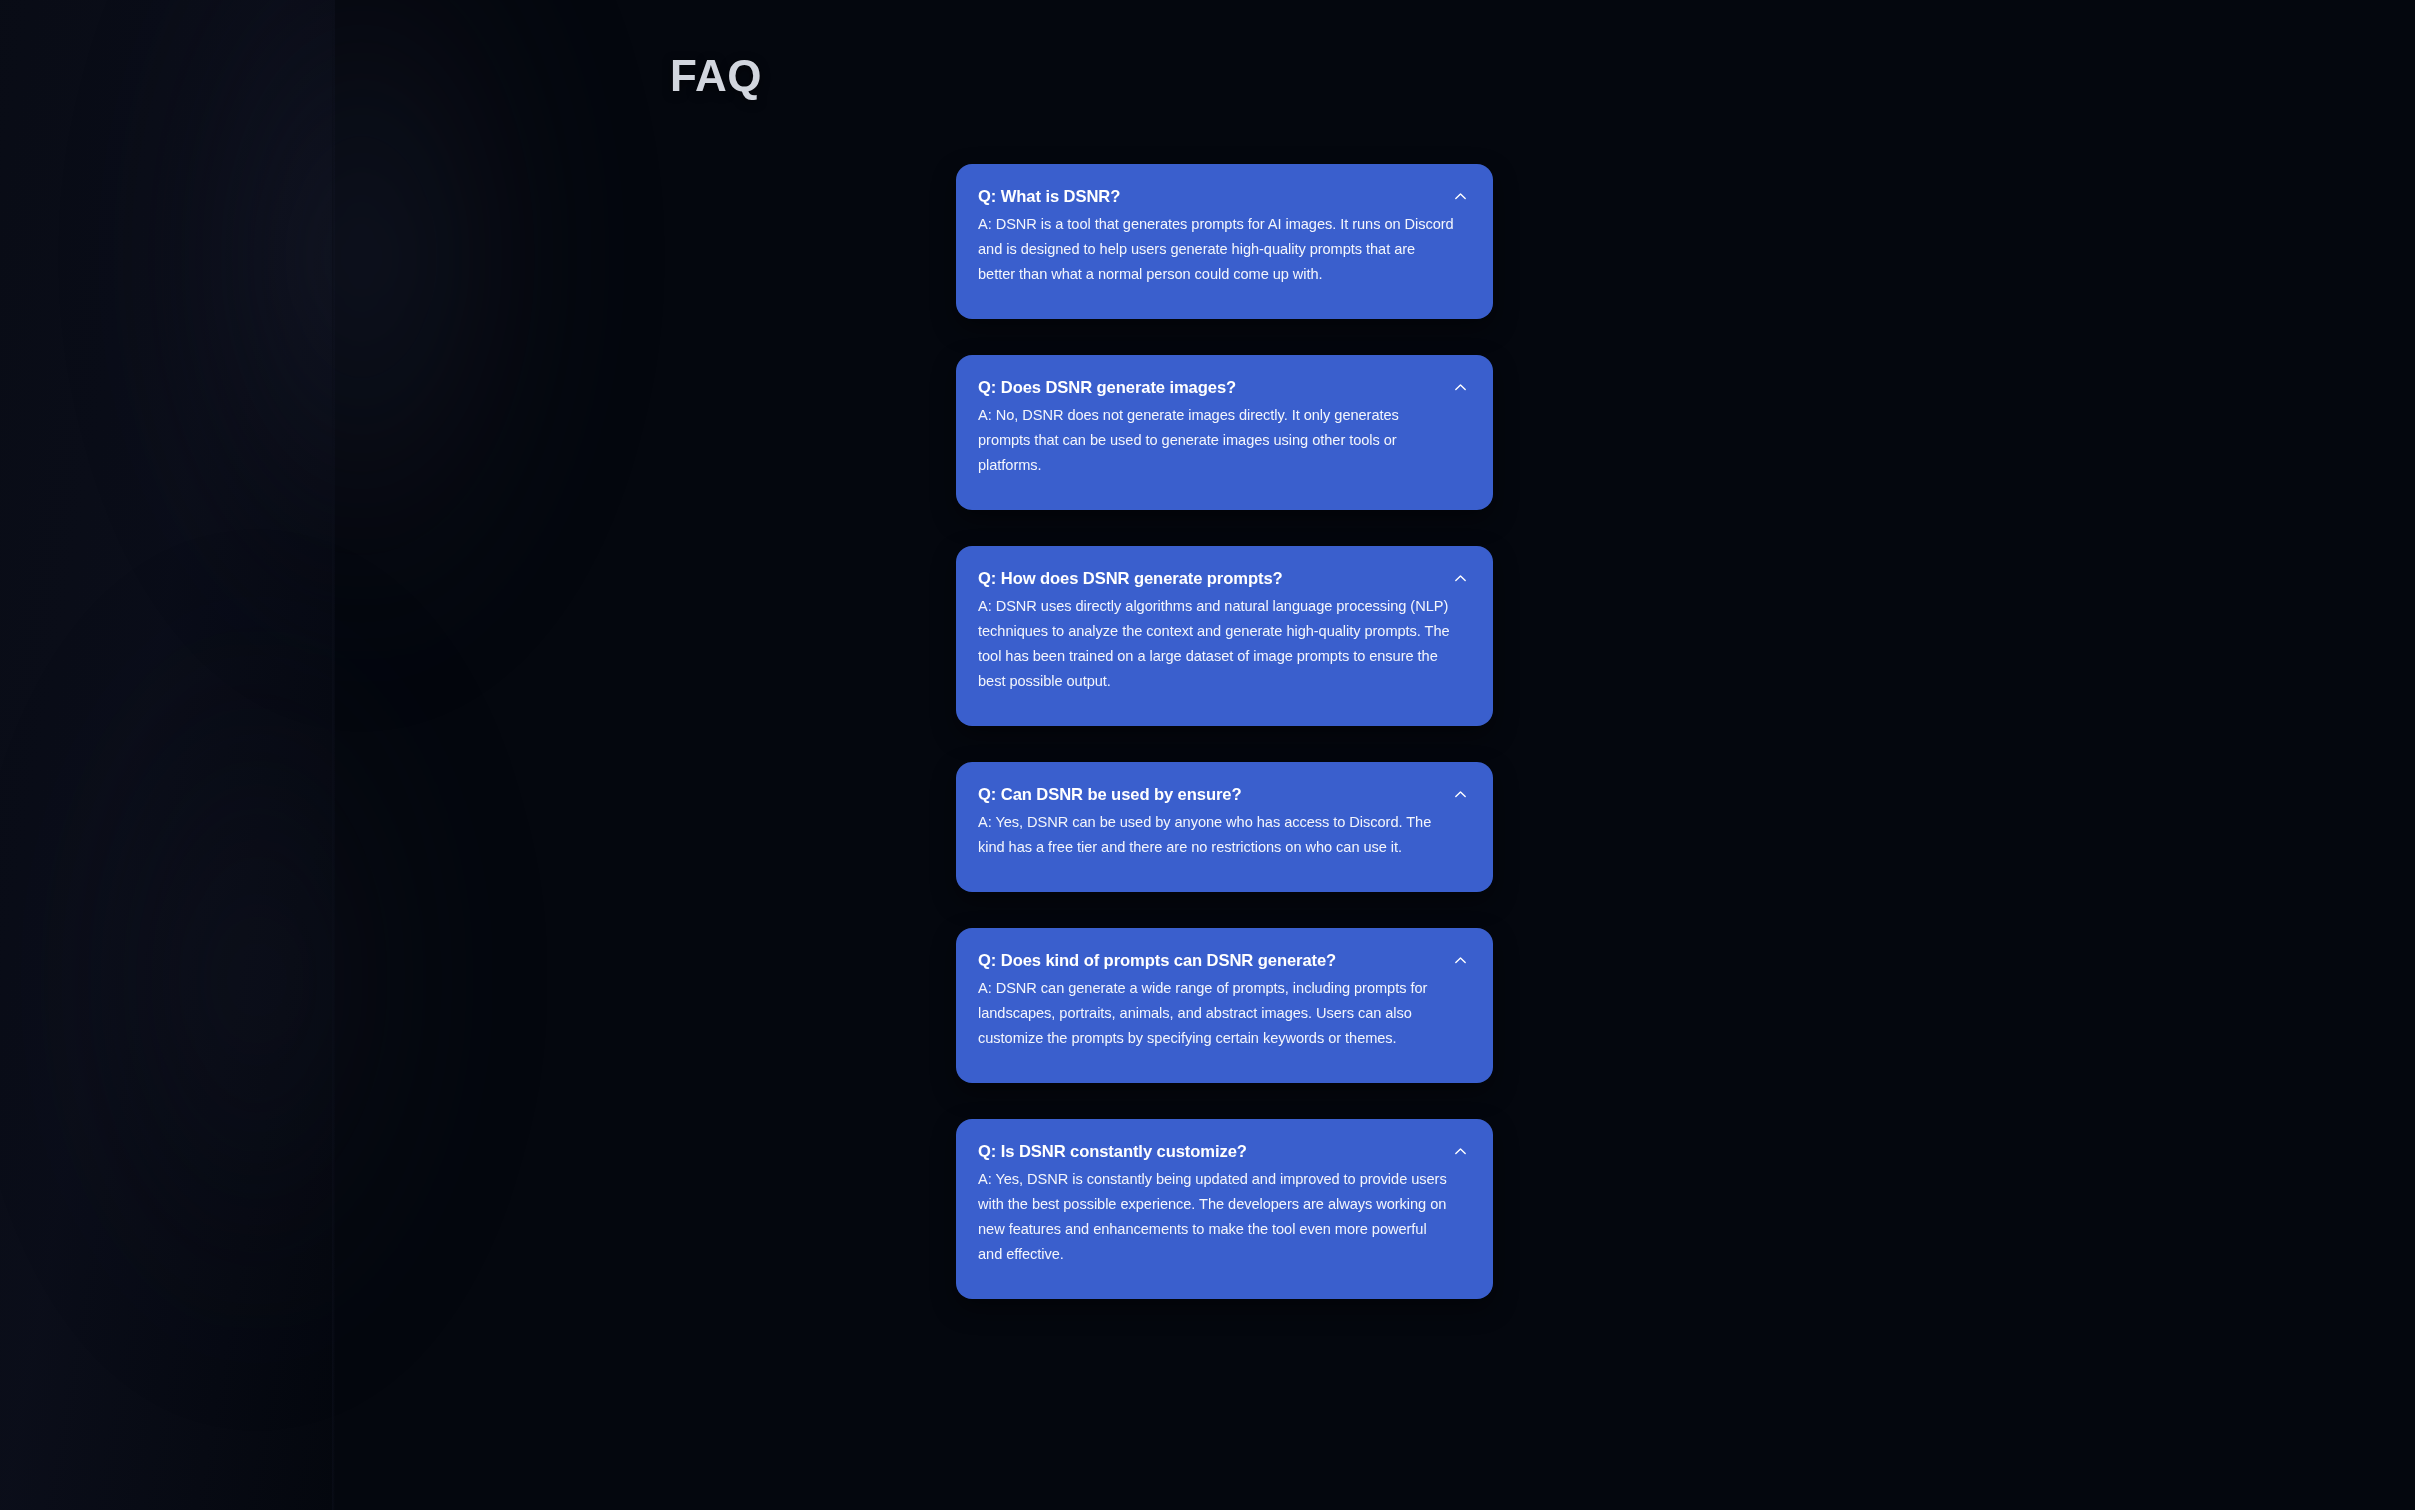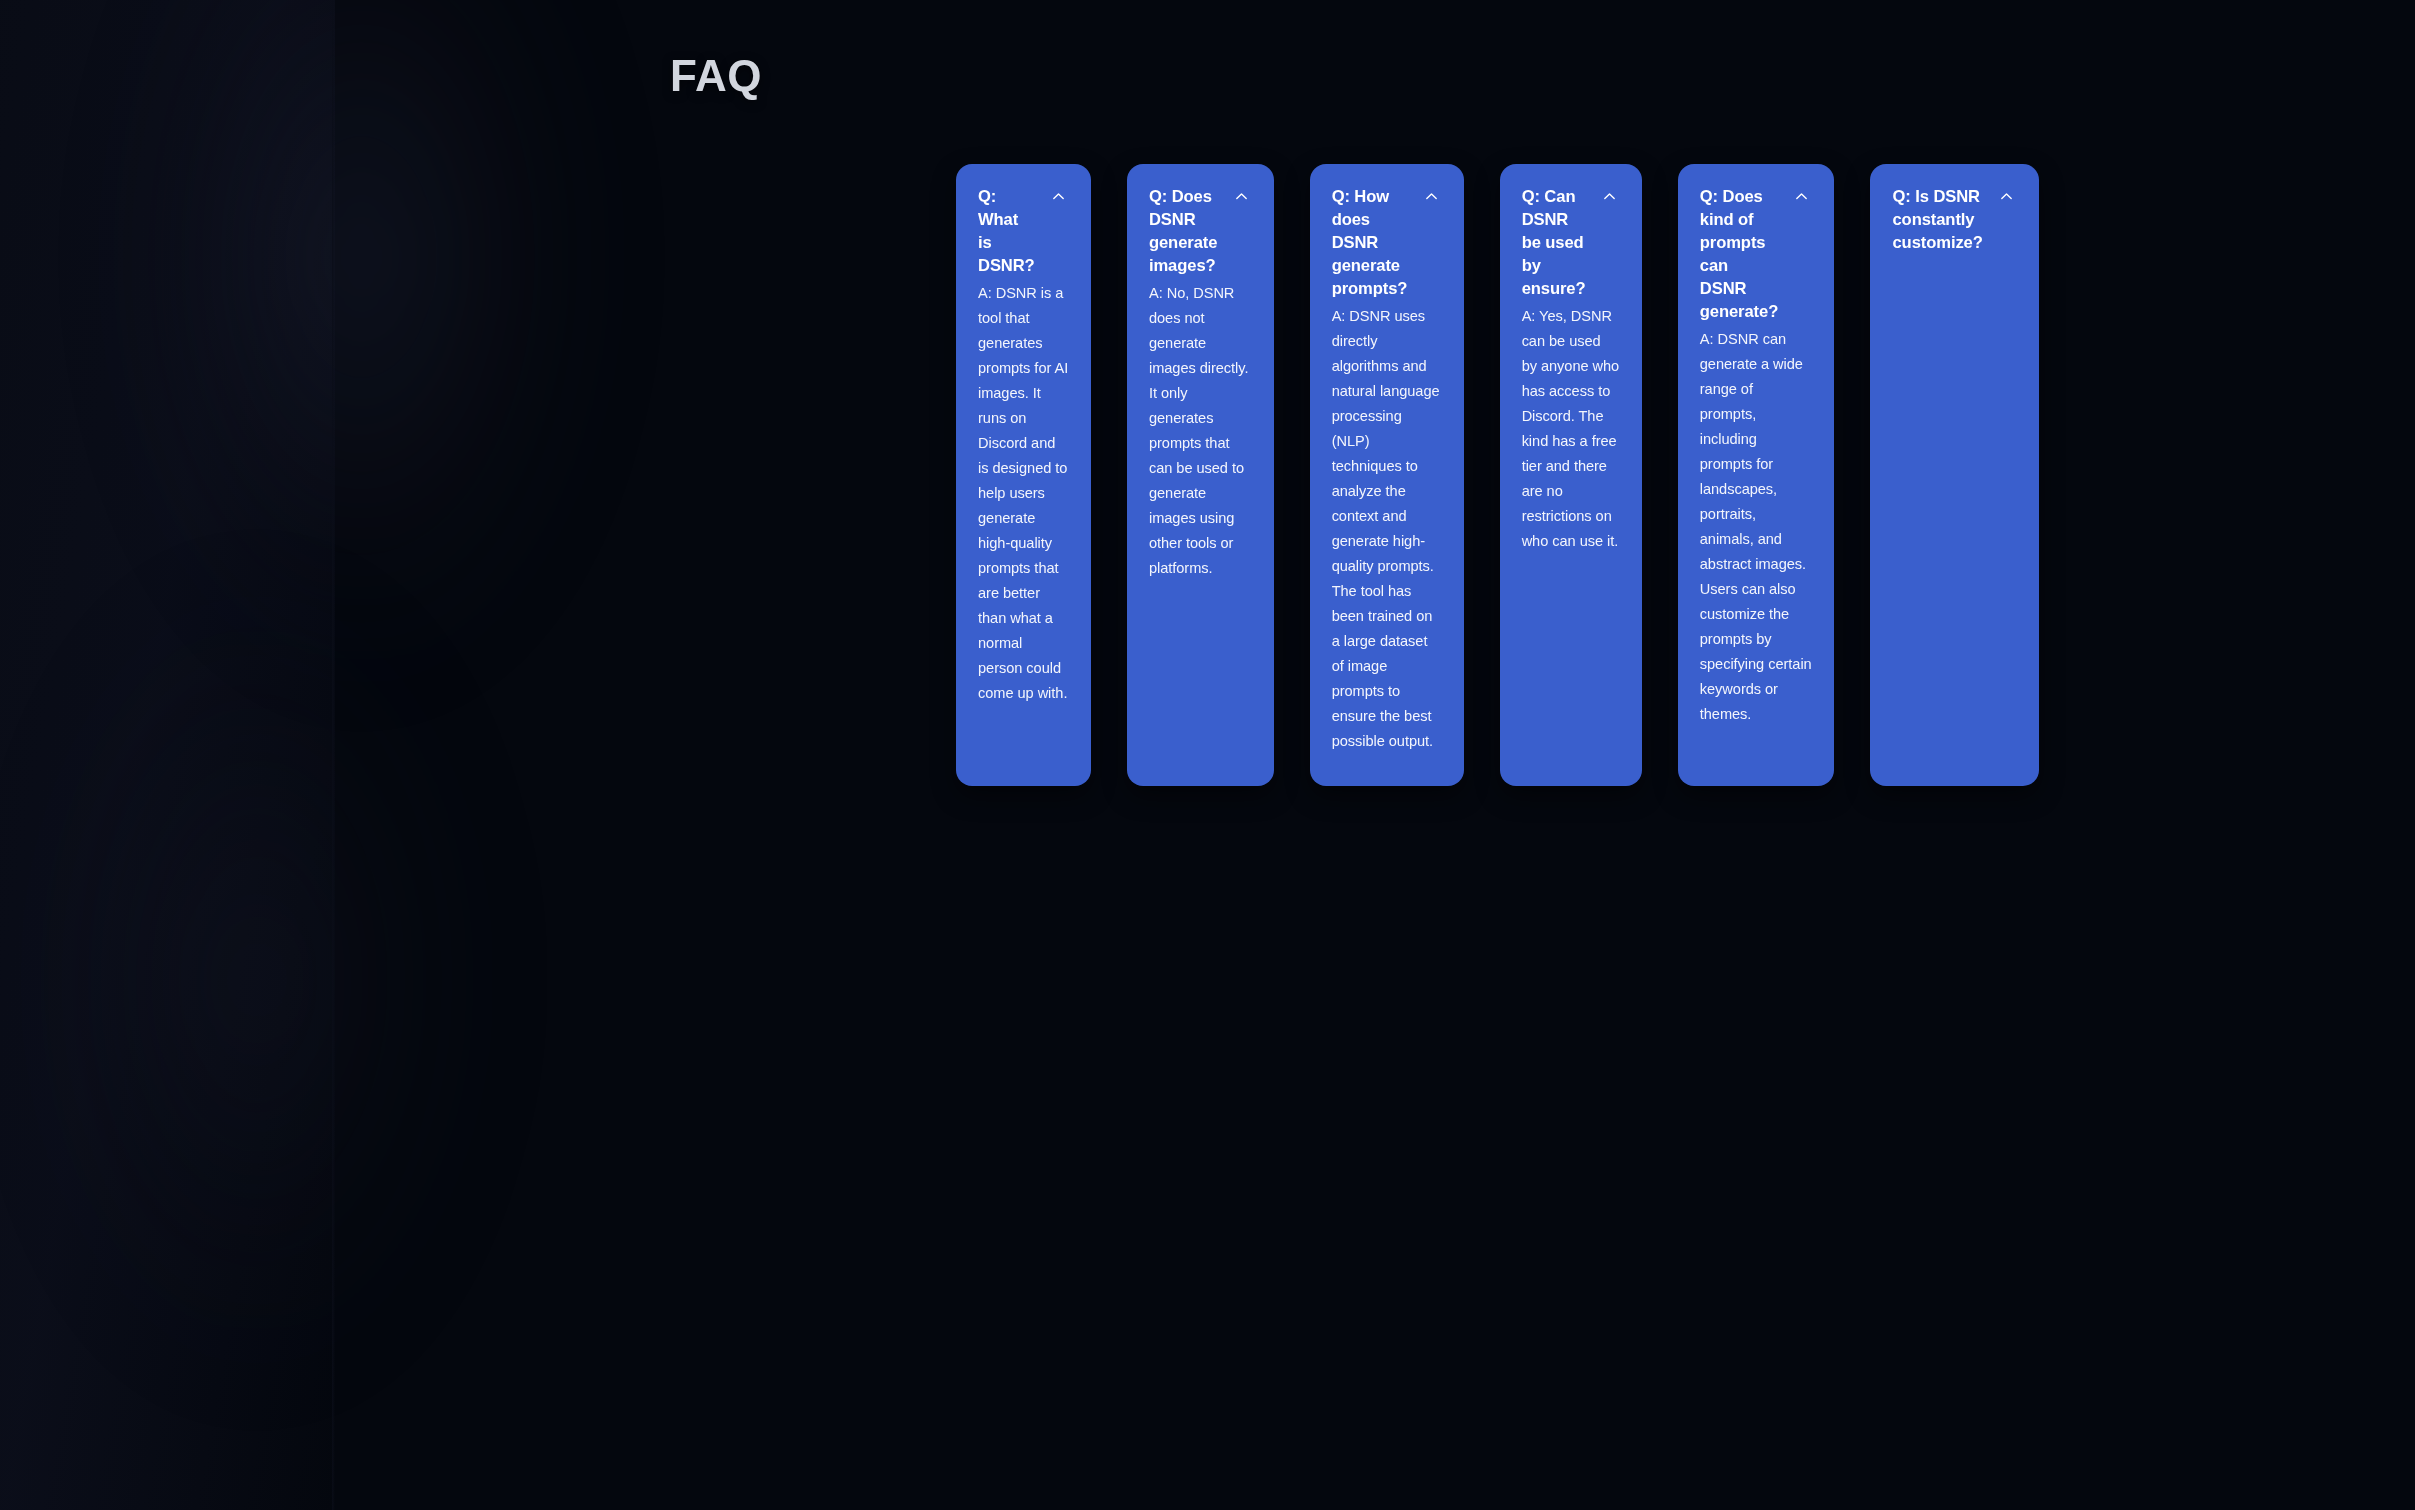--- a/index.html
+++ b/index.html
@@ -75,20 +75,21 @@
     user-select: none;
   }
 
   
   #faq-list {
     position: absolute;
     left: 956px;
     top: 164px;
     width: 537px;
     display: flex;
+    flex-direction: column;
     gap: 36px;
   }
 
   .faq-card {
     background: #3a5fcd;
     border-radius: 16px;
     padding: 21px 22px 32px 22px;
     box-shadow: 0 9.5px 25px rgba(0,0,0,.45);
     position: relative;
   }
@@ -199,15 +200,16 @@
     </article>
     <article class="faq-card">
       <div class="faq-head">
         <div class="faq-question">Q: Is DSNR constantly customize?</div>
         <span class="faq-toggle">
           <svg width="15" height="15" viewBox="0 0 16 16" aria-hidden="true">
             <path d="M3 10.2 L8 5.4 L13 10.2" fill="none" stroke="#ffffff" stroke-width="1.5" stroke-linecap="round" stroke-linejoin="round"></path>
           </svg>
         </span>
       </div>
+      <p class="faq-answer">A: Yes, DSNR is constantly being updated and improved to provide users with the best possible experience. The developers are always working on new features and enhancements to make the tool even more powerful and effective.</p>
     </article>
   </section>
 
 
 </body></html>

